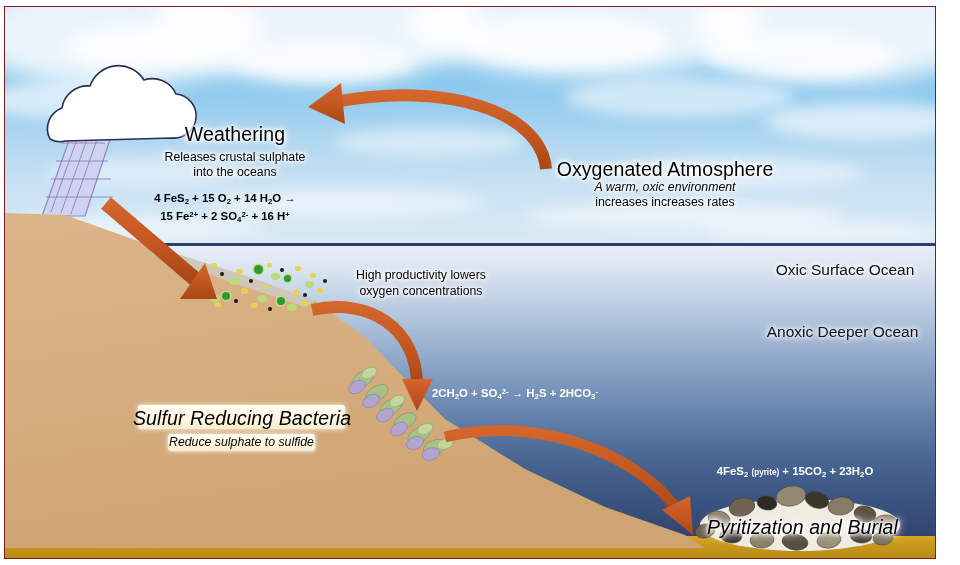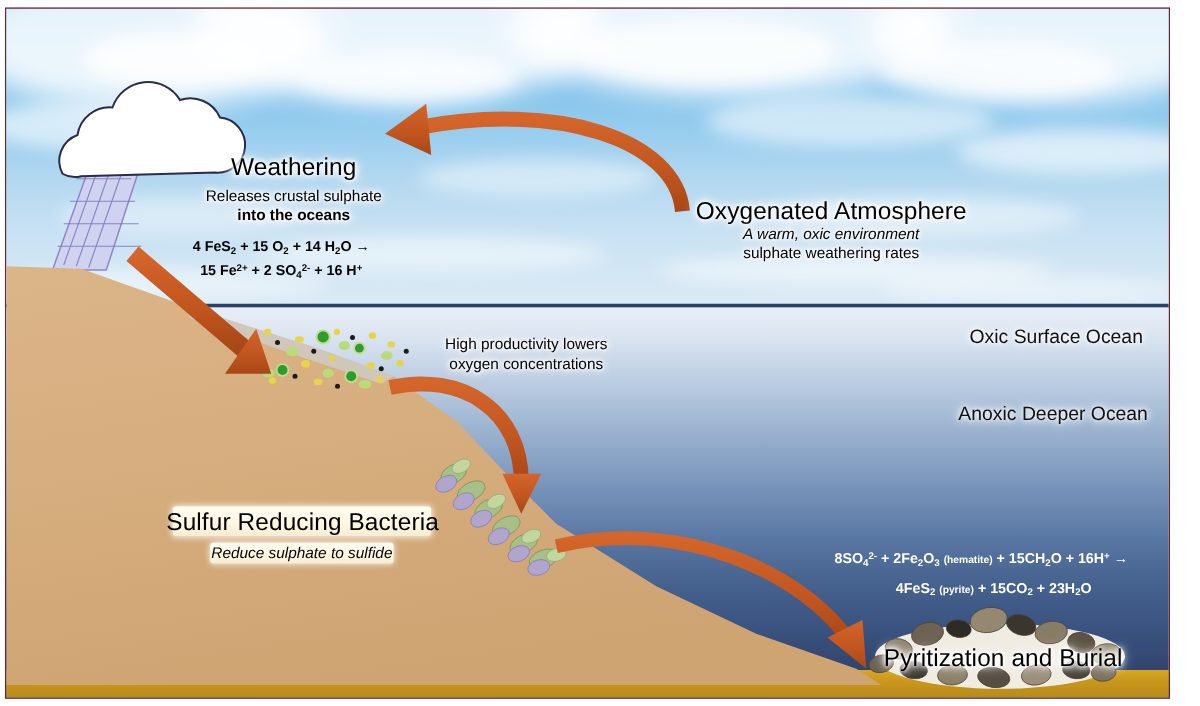--- a/index.html
+++ b/index.html
@@ -221,40 +221,40 @@
     </g>
 
     <g>
       <path d="M440,430 C540,406 640,452 676,508" stroke="url(#ag)" stroke-width="11" fill="none"></path>
       <polygon points="657,503 685,489 688,528" fill="url(#ag)"></polygon>
     </g>
   </svg>
 
   <div class="tx hd glow" style="left:120px;top:116px;width:220px;">Weathering</div>
   <div class="tx sb glow" style="left:120px;top:143px;width:220px;">Releases crustal sulphate</div>
-  <div class="tx sb glow" style="left:120px;top:158px;width:220px;font-weight:bold;">into the oceans</div>
+  <div class="tx sb glow" style="left:120px;top:158px;width:220px;">into the oceans</div>
 
   <div class="tx eq" style="left:80px;top:185px;width:280px;">4 FeS<sub>2</sub> + 15 O<sub>2</sub> + 14 H<sub>2</sub>O →</div>
   <div class="tx eq" style="left:80px;top:203px;width:280px;">15 Fe<sup>2+</sup> + 2 SO<sub>4</sub><sup>2-</sup> + 16 H<sup>+</sup></div>
 
   <div class="tx hd glow" style="left:510px;top:151px;width:300px;">Oxygenated Atmosphere</div>
   <div class="tx sb glow" style="left:510px;top:173px;width:300px;font-style:italic;">A warm, oxic environment</div>
-  <div class="tx sb glow" style="left:510px;top:188px;width:300px;">sulphate weathering rates</div>
+  <div class="tx sb glow" style="left:510px;top:188px;width:300px;">increases increases rates</div>
 
   <div class="tx sb glow" style="left:316px;top:261px;width:200px;">High productivity lowers</div>
   <div class="tx sb glow" style="left:316px;top:277px;width:200px;">oxygen concentrations</div>
 
   <div class="tx ocl glowd" style="left:740px;top:254px;width:200px;">Oxic Surface Ocean</div>
   <div class="tx ocl glowd" style="left:730px;top:316px;width:215px;">Anoxic Deeper Ocean</div>
 
+  <div class="tx eq eqw" style="left:400px;top:380px;width:220px;">2CH<sub>2</sub>O + SO<sub>4</sub><sup>2-</sup> → H<sub>2</sub>S + 2HCO<sub>3</sub><sup>-</sup></div>
 
   <div class="plate" style="left:133px;top:398px;width:207px;height:24px;"></div>
-  <div class="tx hd" style="left:128px;top:400px;width:218px;">Sulfur Reducing Bacteria</div>
+  <div class="tx hd" style="left:128px;top:400px;width:218px;font-style:italic;">Sulfur Reducing Bacteria</div>
   <div class="plate" style="left:163px;top:427px;width:147px;height:17px;"></div>
   <div class="tx sb" style="left:158px;top:428px;width:157px;font-style:italic;">Reduce sulphate to sulfide</div>
 
-  <div class="tx eq eqw" style="left:625px;top:433px;width:310px;">8SO<sub>4</sub><sup>2-</sup> + 2Fe<sub>2</sub>O<sub>3</sub> <span class="sm">(hematite)</span> + 15CH<sub>2</sub>O + 16H<sup>+</sup> →</div>
   <div class="tx eq eqw" style="left:640px;top:458px;width:300px;text-align:center;">4FeS<sub>2</sub> <span class="sm">(pyrite)</span> + 15CO<sub>2</sub> + 23H<sub>2</sub>O</div>
 
-  <div class="tx hd glow" style="left:690px;top:509px;width:215px;">Pyritization and Burial</div>
+  <div class="tx hd glow" style="left:690px;top:509px;width:215px;font-style:italic;">Pyritization and Burial</div>
 
  </div>
 </div>
 
 </body></html>

